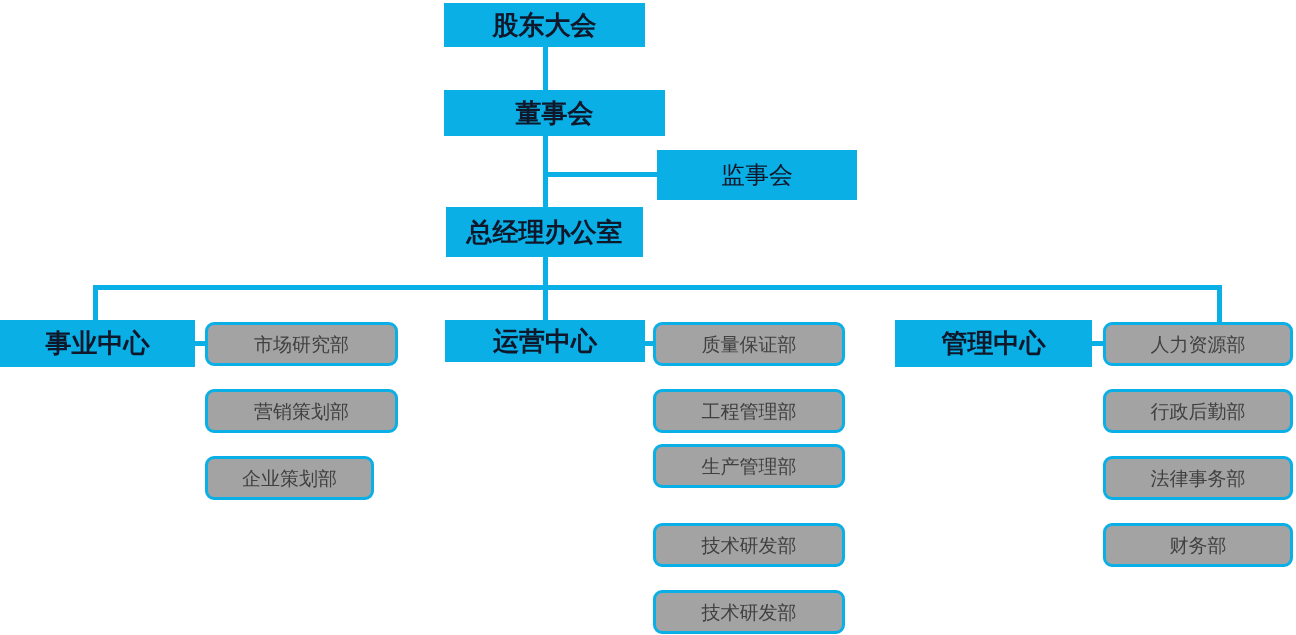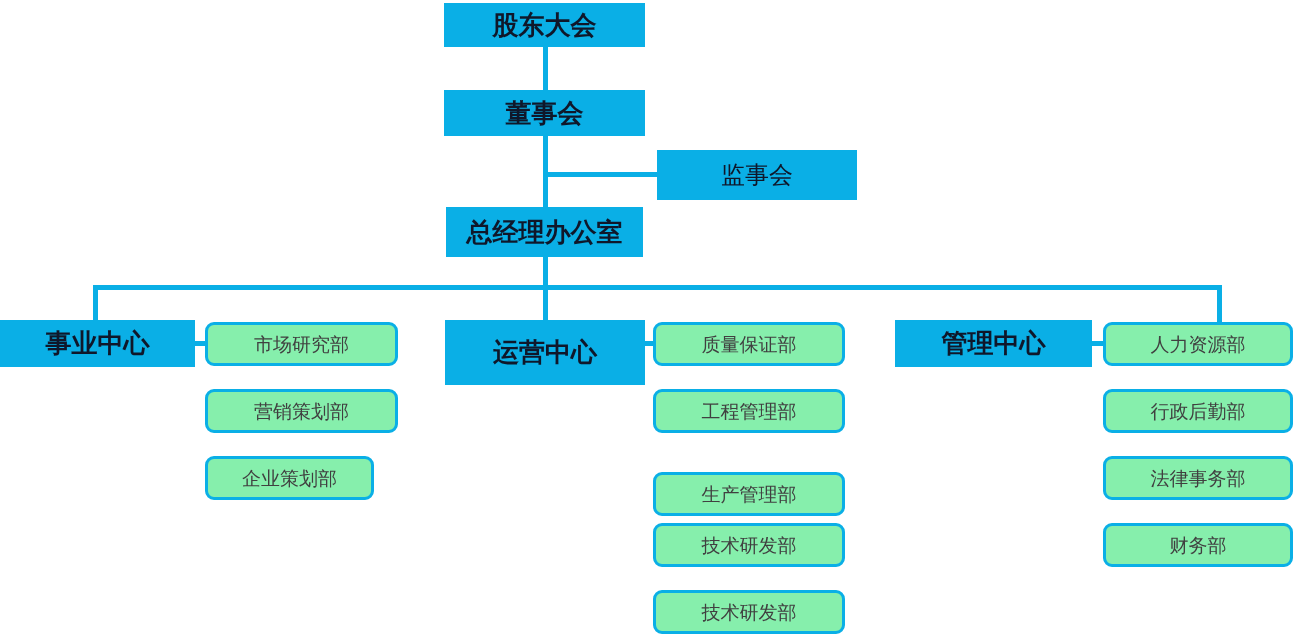--- a/index.html
+++ b/index.html
@@ -12,21 +12,21 @@
     position:absolute; box-sizing:border-box;
     display:flex; align-items:center; justify-content:center;
     text-align:center; line-height:1.1; white-space:nowrap;
   }
   .solid {
     background:var(--accent); color:#0f172a;
     font-weight:bold; font-size:26px;
   }
   .solid.small { font-weight:normal; font-size:24px; }
   .outline {
-    background:#86efac; border:3px solid var(--accent); border-radius:9px;
+    background:#a3a3a3; border:3px solid var(--accent); border-radius:9px;
     color:var(--dept-text); font-size:19px;
   }
   .line { position:absolute; background:var(--accent); }
 </style>
 </head>
 <body>
 
 <div class="canvas">
 
   <div class="line" style="left:543px; top:47px;  width:5px;    height:43px;"></div>
@@ -36,39 +36,39 @@
   <div class="line" style="left:93px;  top:285px; width:1129px; height:5px;"></div>
   <div class="line" style="left:93px;  top:285px; width:5px;    height:36px;"></div>
   <div class="line" style="left:543px; top:285px; width:5px;    height:36px;"></div>
   <div class="line" style="left:1217px;top:285px; width:5px;    height:38px;"></div>
   <div class="line" style="left:195px; top:341px; width:11px;   height:5px;"></div>
   <div class="line" style="left:645px; top:341px; width:9px;    height:5px;"></div>
   <div class="line" style="left:1092px;top:341px; width:12px;   height:5px;"></div>
 
   <div class="node solid" style="left:444px; top:3px;   width:201px; height:44px;">股东大会</div>
 
-  <div class="node solid" style="left:444px; top:90px;  width:201px; height:46px;">董事会</div>
+  <div class="node solid" style="left:444px; top:90px;  width:221px; height:46px;">董事会</div>
 
   <div class="node solid small" style="left:657px; top:150px; width:200px; height:50px;">监事会</div>
 
   <div class="node solid" style="left:0px;   top:320px; width:195px; height:47px;">事业中心</div>
 
   <div class="node solid" style="left:446px; top:207px; width:197px; height:50px;">总经理办公室</div>
 
-  <div class="node solid" style="left:445px; top:320px; width:200px; height:65px;text-align:center;">运营中心</div>
+  <div class="node solid" style="left:445px; top:320px; width:200px; height:42px;text-align:center;">运营中心</div>
 
   <div class="node solid" style="left:895px; top:320px; width:197px; height:47px;">管理中心</div>
 
   <div class="node outline" style="left:205px; top:322px; width:193px; height:44px;">市场研究部</div>
   <div class="node outline" style="left:205px; top:389px; width:193px; height:44px;">营销策划部</div>
   <div class="node outline" style="left:205px; top:456px; width:169px; height:44px;">企业策划部</div>
 
   <div class="node outline" style="left:653px; top:322px; width:192px; height:44px;text-align:center;">质量保证部</div>
   <div class="node outline" style="left:653px; top:389px; width:192px; height:44px;">工程管理部</div>
-  <div class="node outline" style="left:653px; top:472px; width:192px; height:44px;">生产管理部</div>
+  <div class="node outline" style="left:653px; top:444px; width:192px; height:44px;">生产管理部</div>
   <div class="node outline" style="left:653px; top:523px; width:192px; height:44px;">技术研发部</div>
   <div class="node outline" style="left:653px; top:590px; width:192px; height:44px;">技术研发部</div>
 
   <div class="node outline" style="left:1103px; top:322px; width:190px; height:44px;">人力资源部</div>
   <div class="node outline" style="left:1103px; top:389px; width:190px; height:44px;">行政后勤部</div>
   <div class="node outline" style="left:1103px; top:456px; width:190px; height:44px;">法律事务部</div>
   <div class="node outline" style="left:1103px; top:523px; width:190px; height:44px;">财务部</div>
 
 </div>
 

